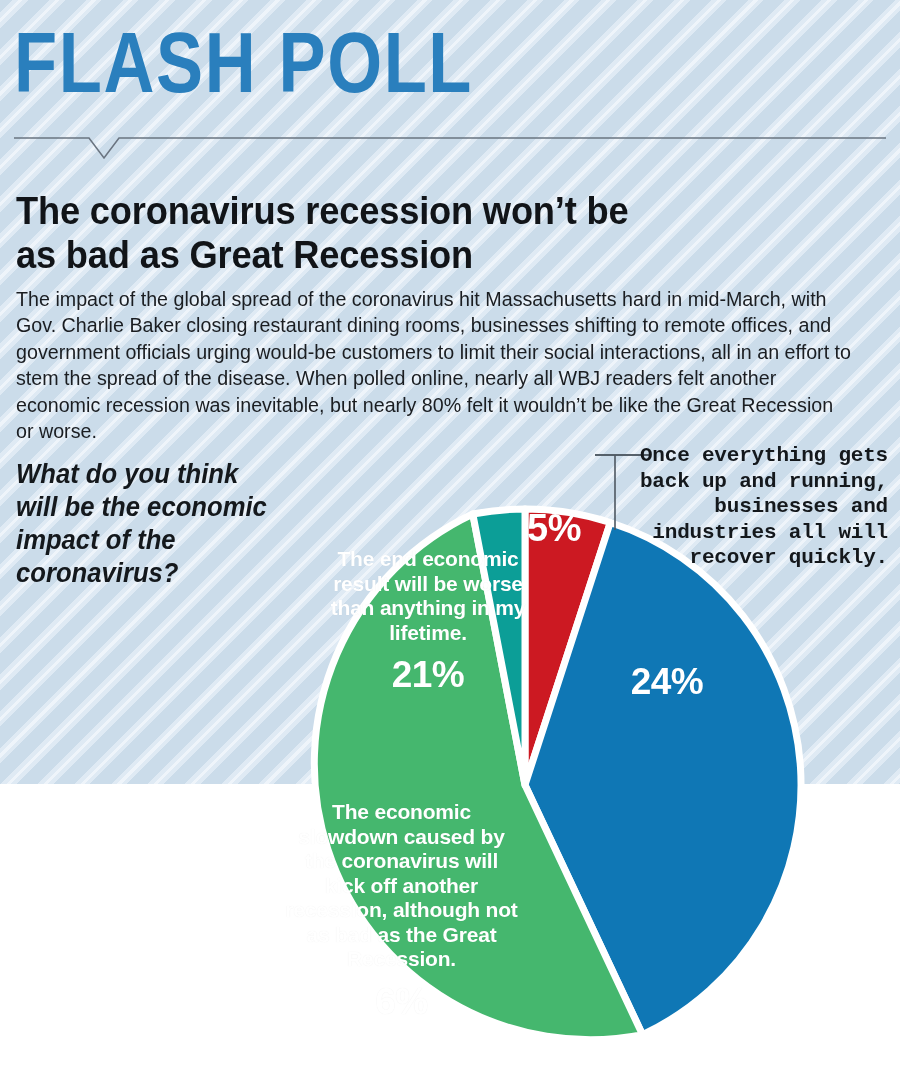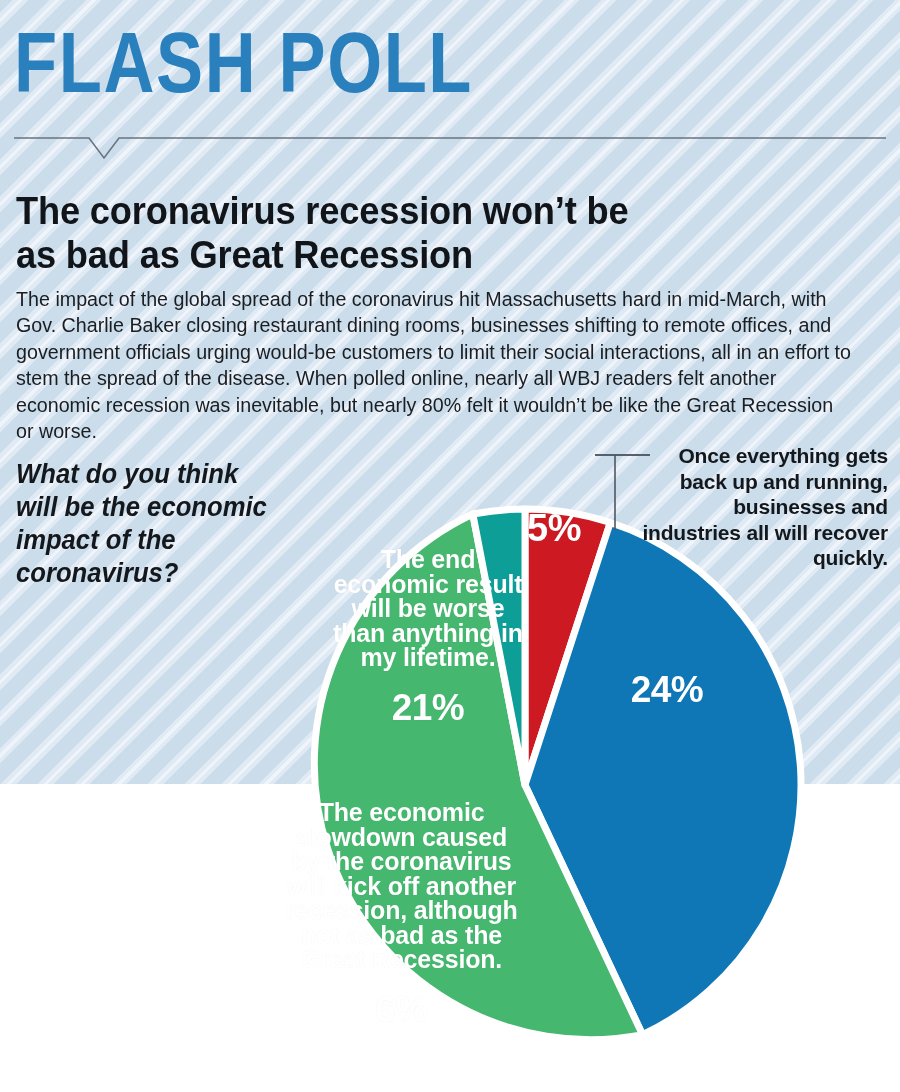--- a/index.html
+++ b/index.html
@@ -120,28 +120,28 @@
 
   .slice-label {
     position: absolute;
     color: #ffffff;
     text-align: center;
     font-family: "Liberation Sans", sans-serif;
     font-weight: bold;
     text-shadow: 0 0 1px rgba(0,0,0,0.08);
   }
   .slice-text {
-    font-size: 25px;
+    font-size: 21px;
     line-height: 24.5px;
     letter-spacing: -0.2px;
   }
   .slice-pct {
     font-size: 37px;
     line-height: 44px;
-    margin-top: 16px;
+    margin-top: 8px;
     letter-spacing: -0.5px;
   }
 
   
   #label-teal {
     left: 96px;
     top: 77px;
     width: 200px;
   }
   
@@ -168,21 +168,21 @@
     margin-top: 0;
   }
 
   
   #callout-text {
     position: absolute;
     left: 630px;
     top: 443px;
     width: 258px;
     text-align: right;
-    font-family: Liberation Sans, sans-serif;
+    font-family: Liberation Mono, monospace;
     font-size: 21px;
     line-height: 25.5px;
     font-weight: bold;
     color: #14181c;
     letter-spacing: -0.2px;
   }
   #callout-leader {
     position: absolute;
     left: 595px;
     top: 445px;

